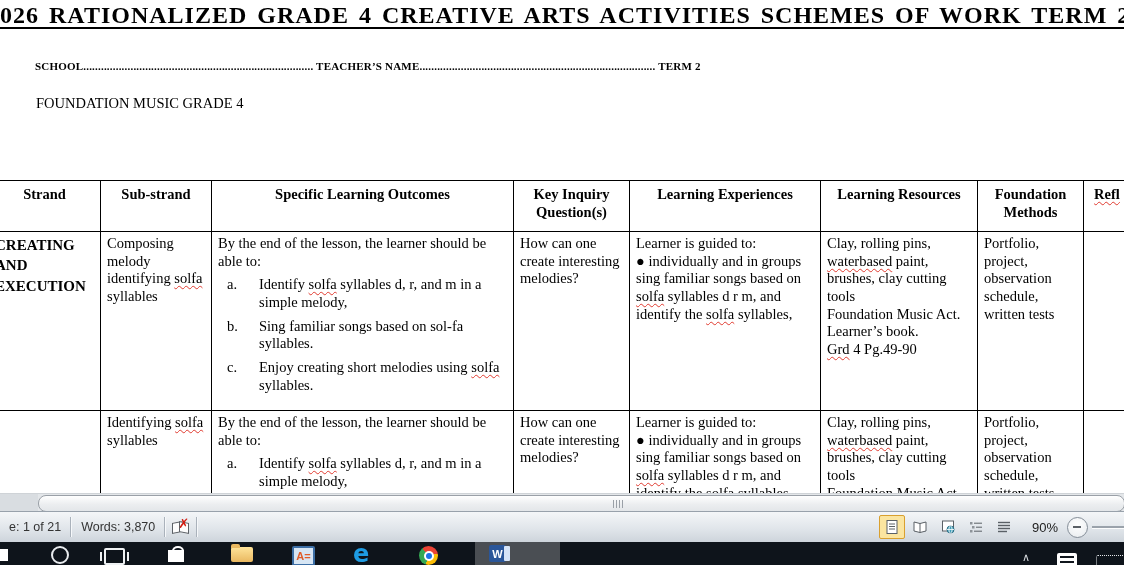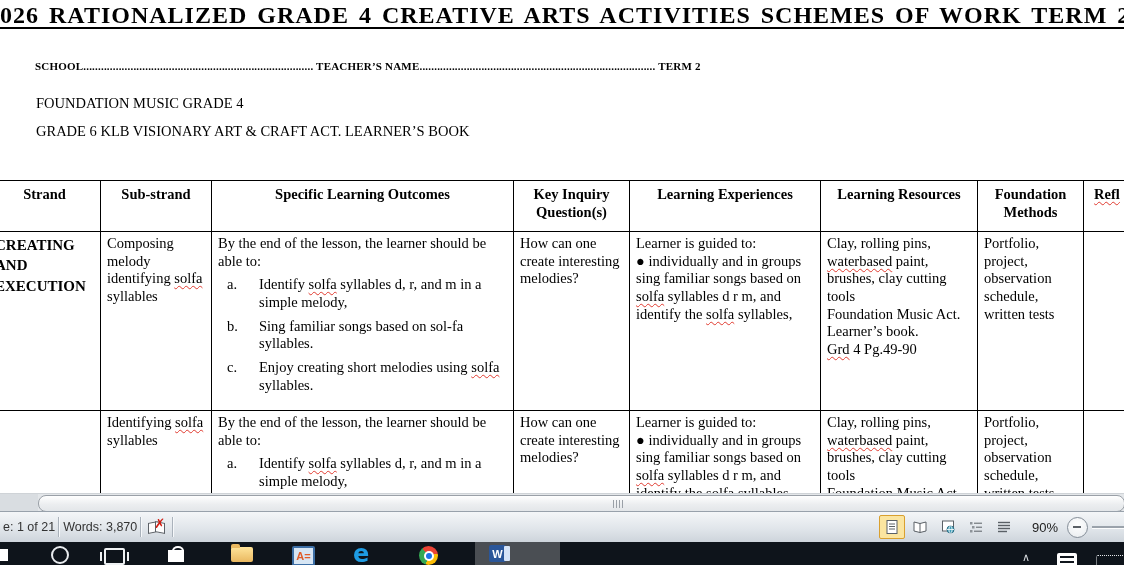--- a/index.html
+++ b/index.html
@@ -31,21 +31,21 @@
   .hscroll .ltrack{position:absolute;left:0;top:0;width:38px;height:18px;background:#d9dde1;}
   .hscroll .thumb{position:absolute;left:38px;top:1px;width:1085px;height:15px;border:1px solid #9aa0a7;
       border-radius:8px;background:linear-gradient(#ffffff,#eceef0 55%,#e3e6e9);}
   .hscroll .grip{position:absolute;left:574px;top:4px;width:11px;height:8px;
       background:repeating-linear-gradient(90deg,#9aa0a7 0 1px,transparent 1px 3px);}
   
   .status{position:absolute;left:0;top:511px;width:1124px;height:31px;
       background:linear-gradient(#f4f6f8,#e0e5ea 55%,#ccd3da);border-top:1px solid #98a1ab;
       font-family:"Liberation Sans",sans-serif;font-size:12.5px;color:#333;}
   .status .lgroup{position:absolute;left:0;top:0;height:30px;display:flex;align-items:center;}
-  .status .item{padding:0 3px;white-space:nowrap;}
+  .status .item{padding:0 9px;white-space:nowrap;}
   .status .sep{width:1px;height:20px;background:#aab2bb;border-right:1px solid #f6f8fa;}
   .proofbtn{position:relative;width:30px;height:24px;}
   .book{position:absolute;left:6px;top:7px;width:8px;height:9px;background:#fdfdfd;border:1px solid #5c6167;
         transform:skewY(-10deg);}
   .book.b2{left:13px;transform:skewY(10deg);}
   .proofx{position:absolute;left:12px;top:1px;color:#d21d12;font-family:"DejaVu Sans",sans-serif;
         font-size:13px;font-weight:bold;}
   .status .rgroup{position:absolute;right:0;top:0;height:30px;display:flex;align-items:center;}
   .vbtn{width:24px;height:22px;display:flex;align-items:center;justify-content:center;border:1px solid transparent;
         border-radius:2px;margin:0 1px;}
@@ -91,21 +91,20 @@
 </style>
 </head>
 <body>
 
 <div class="screen">
 
   <div class="doc">
     <div class="title">026 RATIONALIZED  GRADE 4 CREATIVE ARTS ACTIVITIES  SCHEMES OF WORK TERM 2</div>
     <div class="school">SCHOOL.............................................................................. TEACHER’S NAME................................................................................ TERM 2</div>
     <div class="intro l0">FOUNDATION MUSIC GRADE 4</div>
-    <div class="intro l1">GRADE 6 KLB VISIONARY ART &amp; CRAFT ACT. LEARNER’S BOOK</div>
     <table class="sow">
       <colgroup>
         <col style="width:112px">
           <col style="width:111px">
           <col style="width:302px">
           <col style="width:116px">
         <col style="width:191px">
           <col style="width:157px">
           <col style="width:106px">
           <col style="width:47px">

